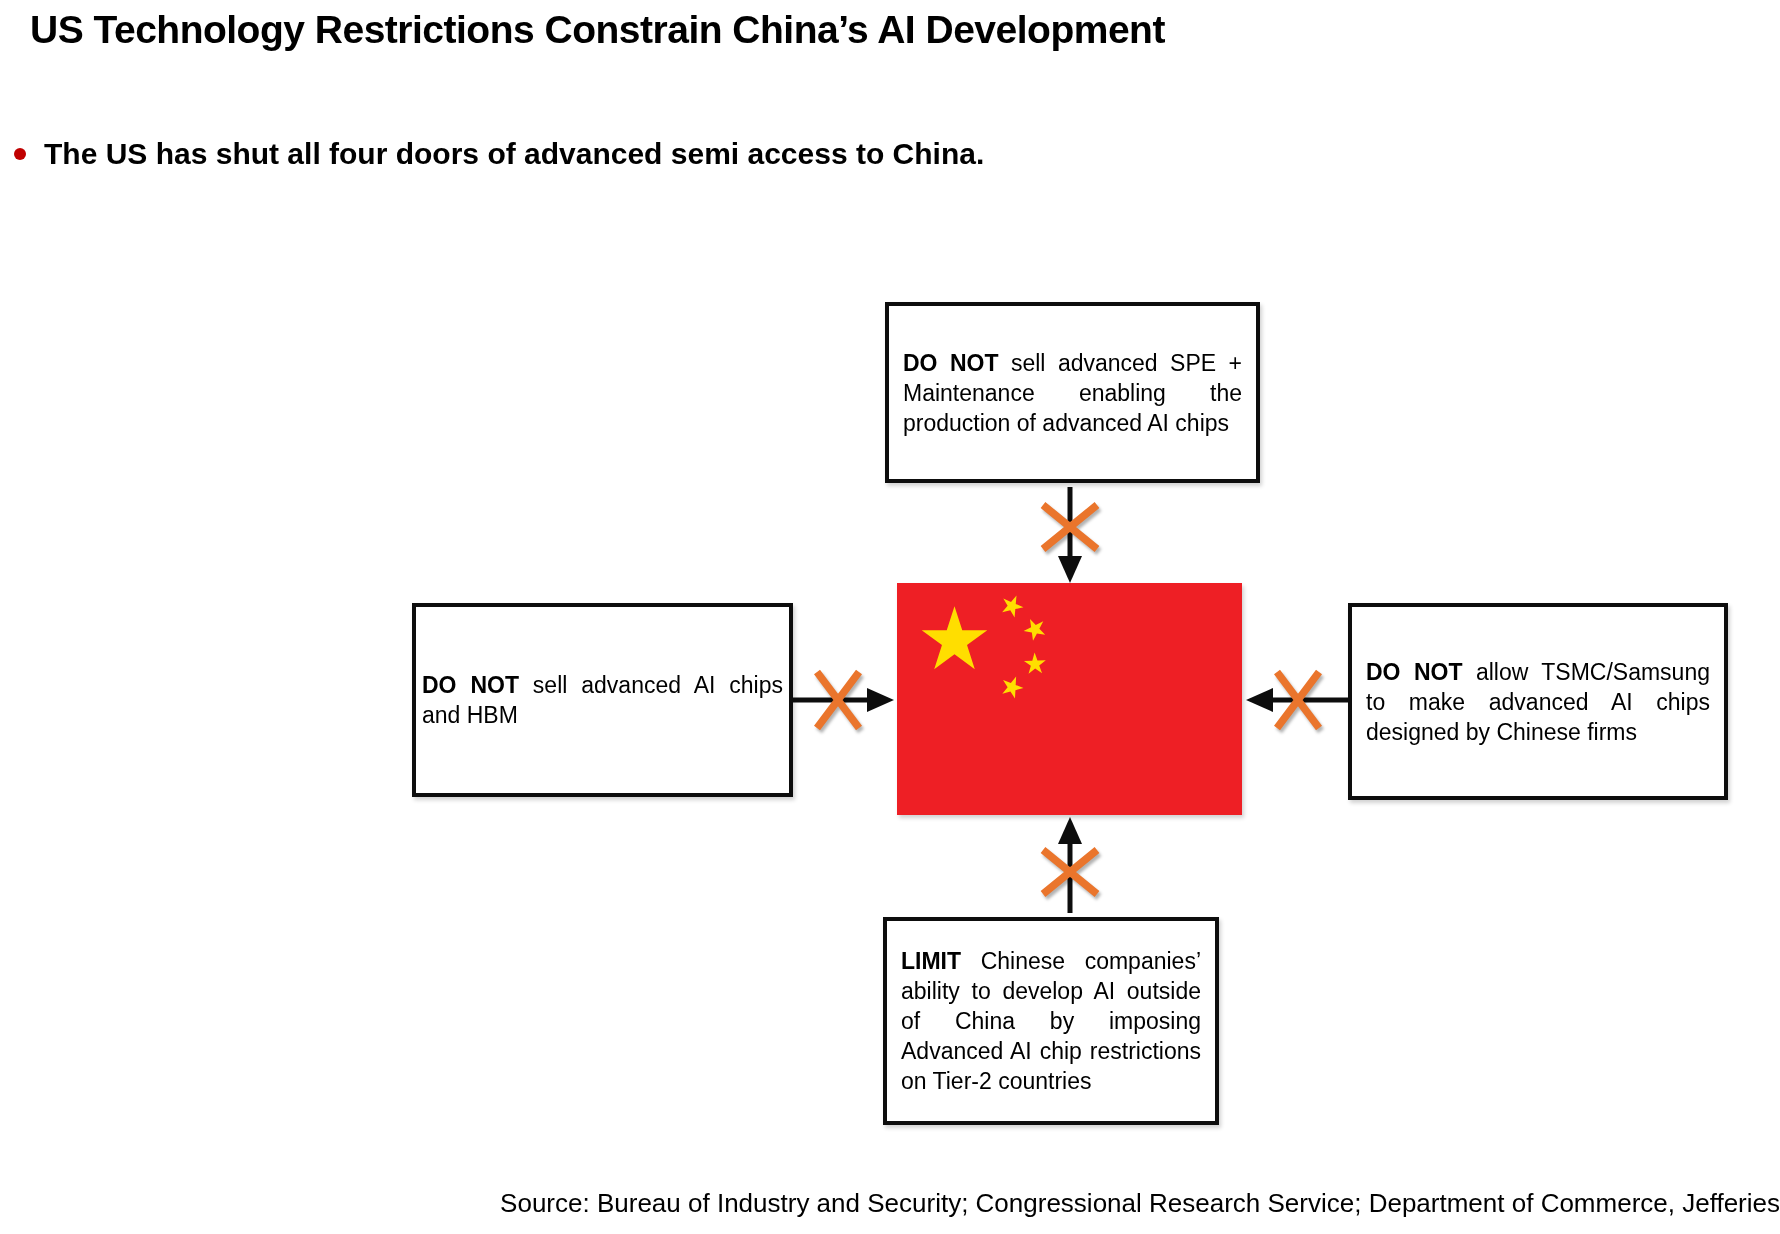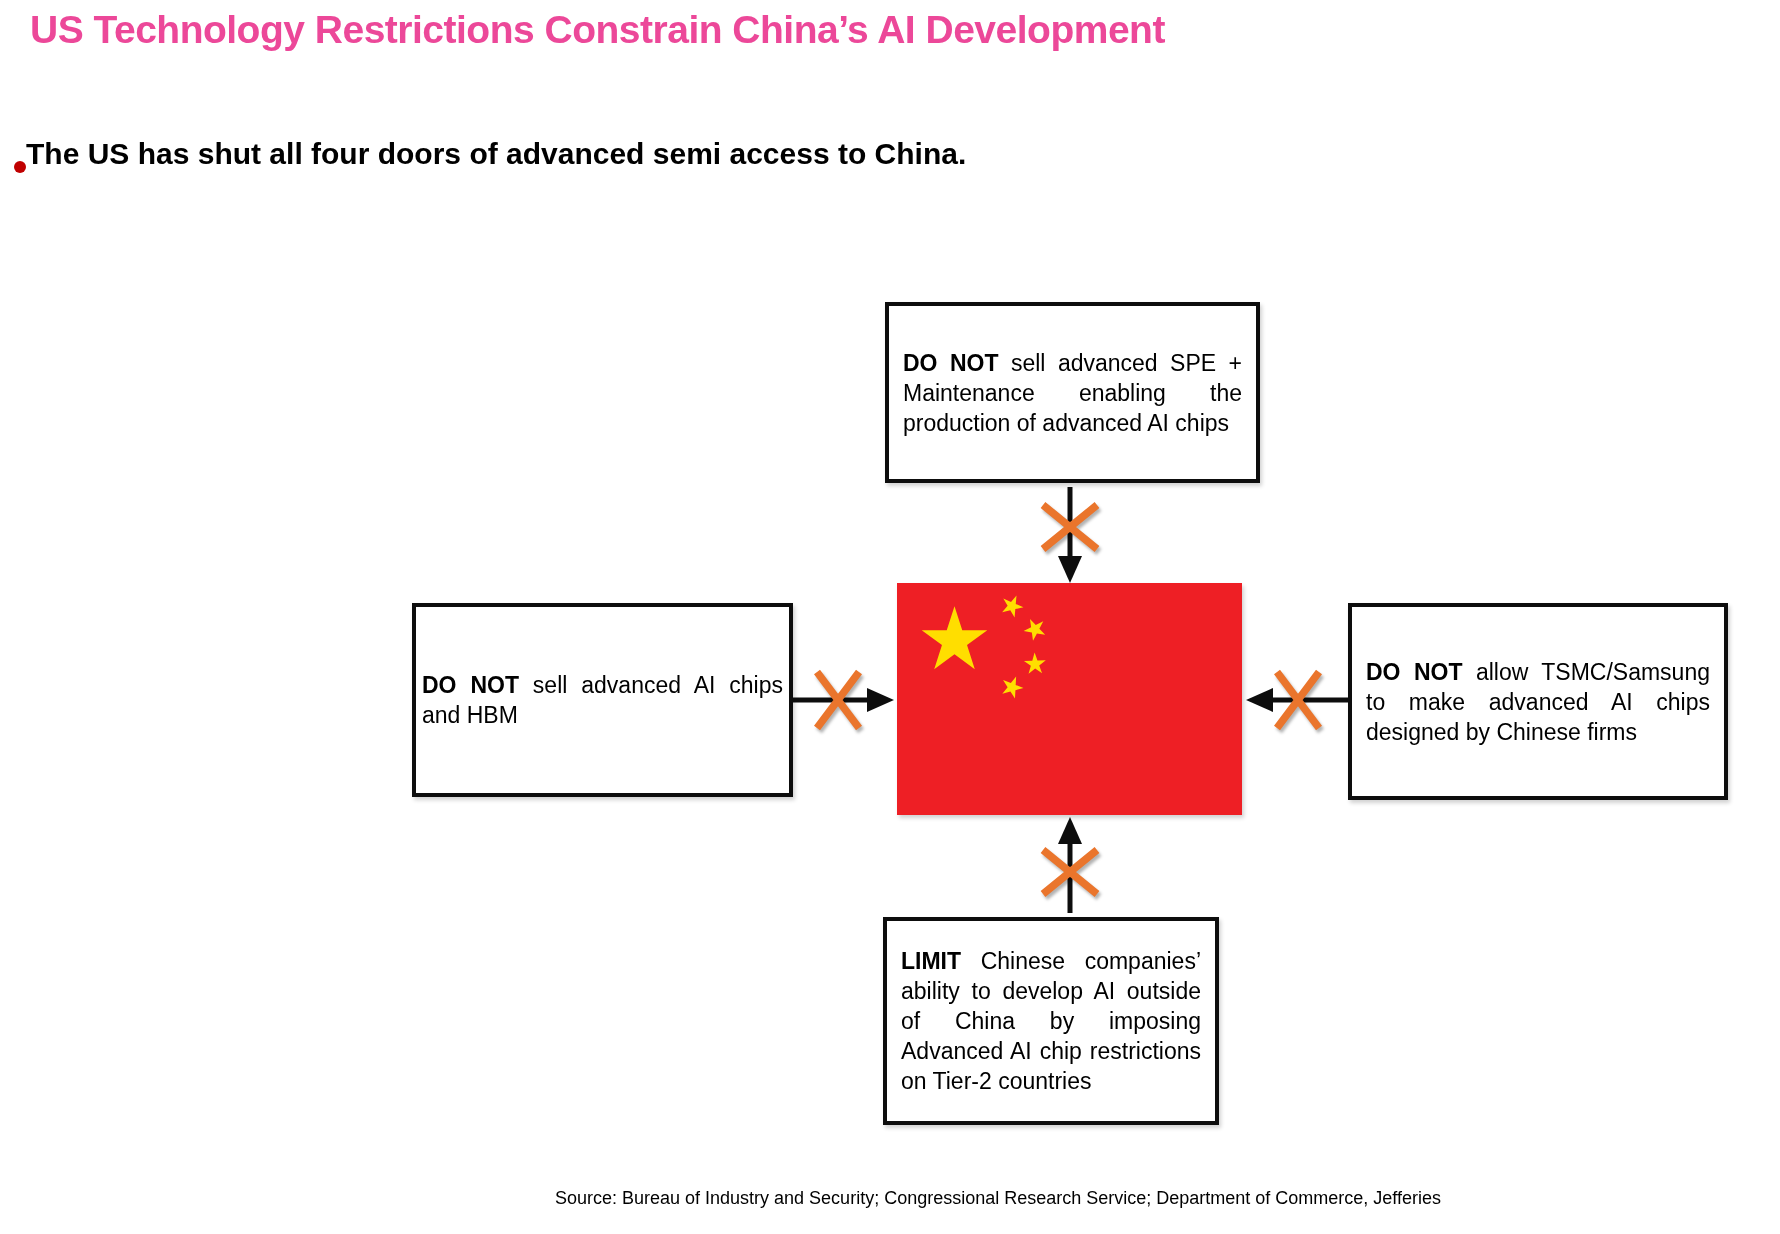--- a/index.html
+++ b/index.html
@@ -21,29 +21,30 @@
     overflow: hidden;
   }
   .slide-title {
     position: absolute;
     left: 30px;
     top: 8px;
     font-size: 39px;
     font-weight: 700;
     letter-spacing: -0.5px;
     line-height: 1.15;
-    color: #ec4899;
+    color: #000000;
     white-space: nowrap;
   }
   .bullet-row {
     position: absolute;
     left: 14px;
     top: 134px;
     display: flex;
-    align-items: flex-end;
+    align-items: center;
+    gap: 18px;
   }
   .bullet-marker {
     width: 12px;
     height: 12px;
     border-radius: 50%;
     background: var(--bullet-red, #C00000);
     flex: 0 0 auto;
   }
   .bullet-text {
     font-size: 30px;
@@ -91,22 +92,22 @@
     stroke: var(--cross-orange, #EA752C);
     stroke-width: 7.5;
     fill: none;
     filter: drop-shadow(2px 3px 1.5px rgba(0,0,0,0.30));
   }
   .source-line {
     position: absolute;
     left: 216px;
     right: 0;
     top: 1188px;
-    text-align: center;
-    font-size: 18px;
+    text-align: right;
+    font-size: 26px;
     color: #000;
   }
 </style>
 </head>
 <body>
 
 <div class="slide">
 
   <h1 class="slide-title">US Technology Restrictions Constrain China’s AI Development</h1>
 

